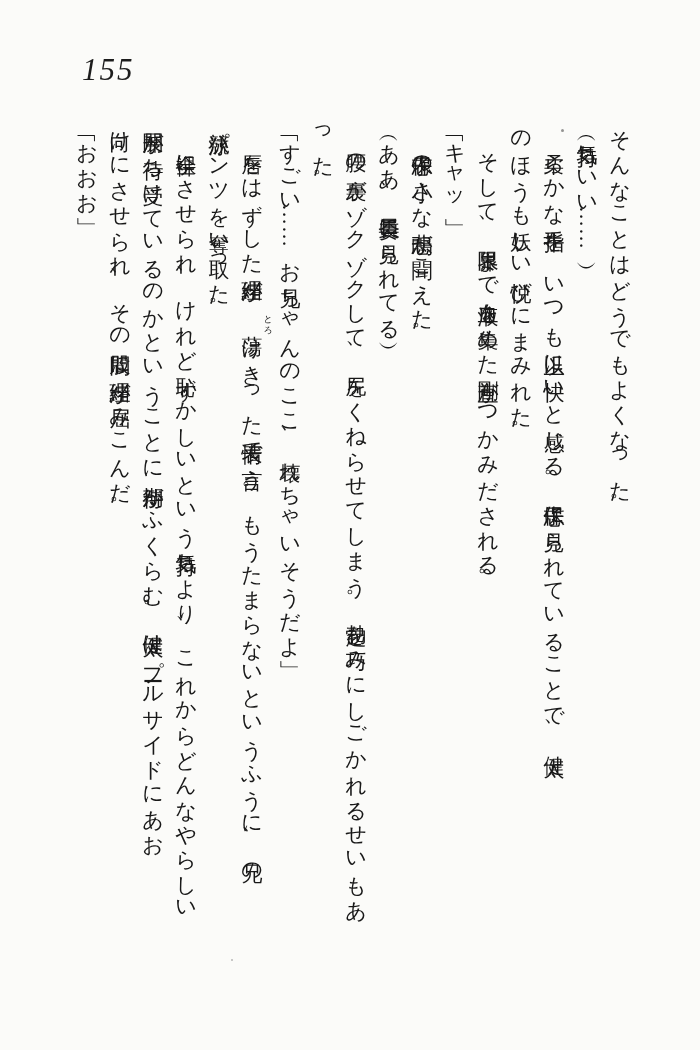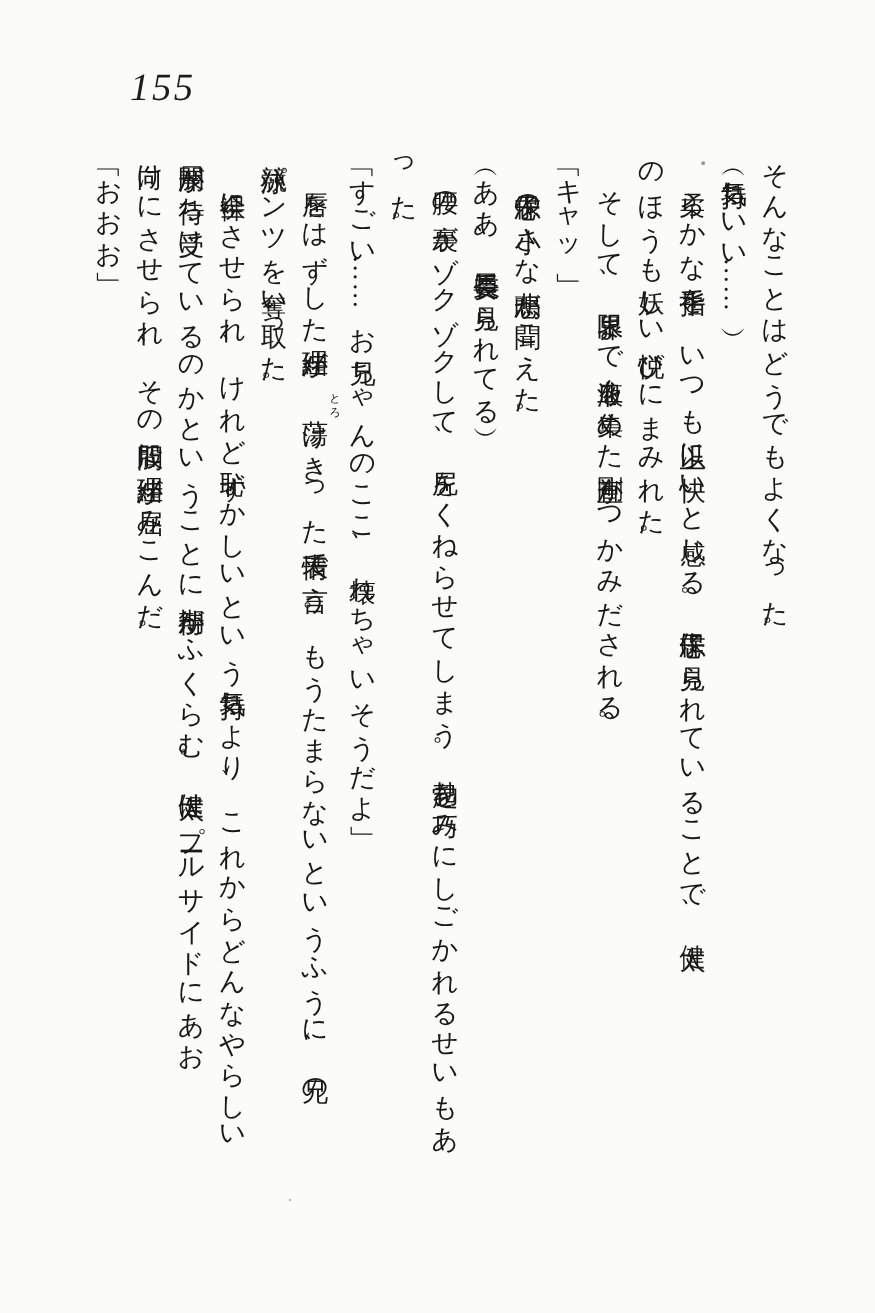--- a/index.html
+++ b/index.html
@@ -12,21 +12,21 @@
     font-family: "Liberation Serif", "DejaVu Serif", serif;
   }
   .page {
     position: relative;
     width: 700px;
     height: 1050px;
     background: #fbfbf9;
   }
   .page-number {
     position: absolute;
-    left: 104px;
+    left: 82px;
     top: 52px;
     font-size: 31px;
     font-style: italic;
     letter-spacing: 2px;
     color: #1c1c1c;
     font-family: "Liberation Serif", "DejaVu Serif", serif;
   }
   .page-text {
     position: absolute;
     top: 116px;

